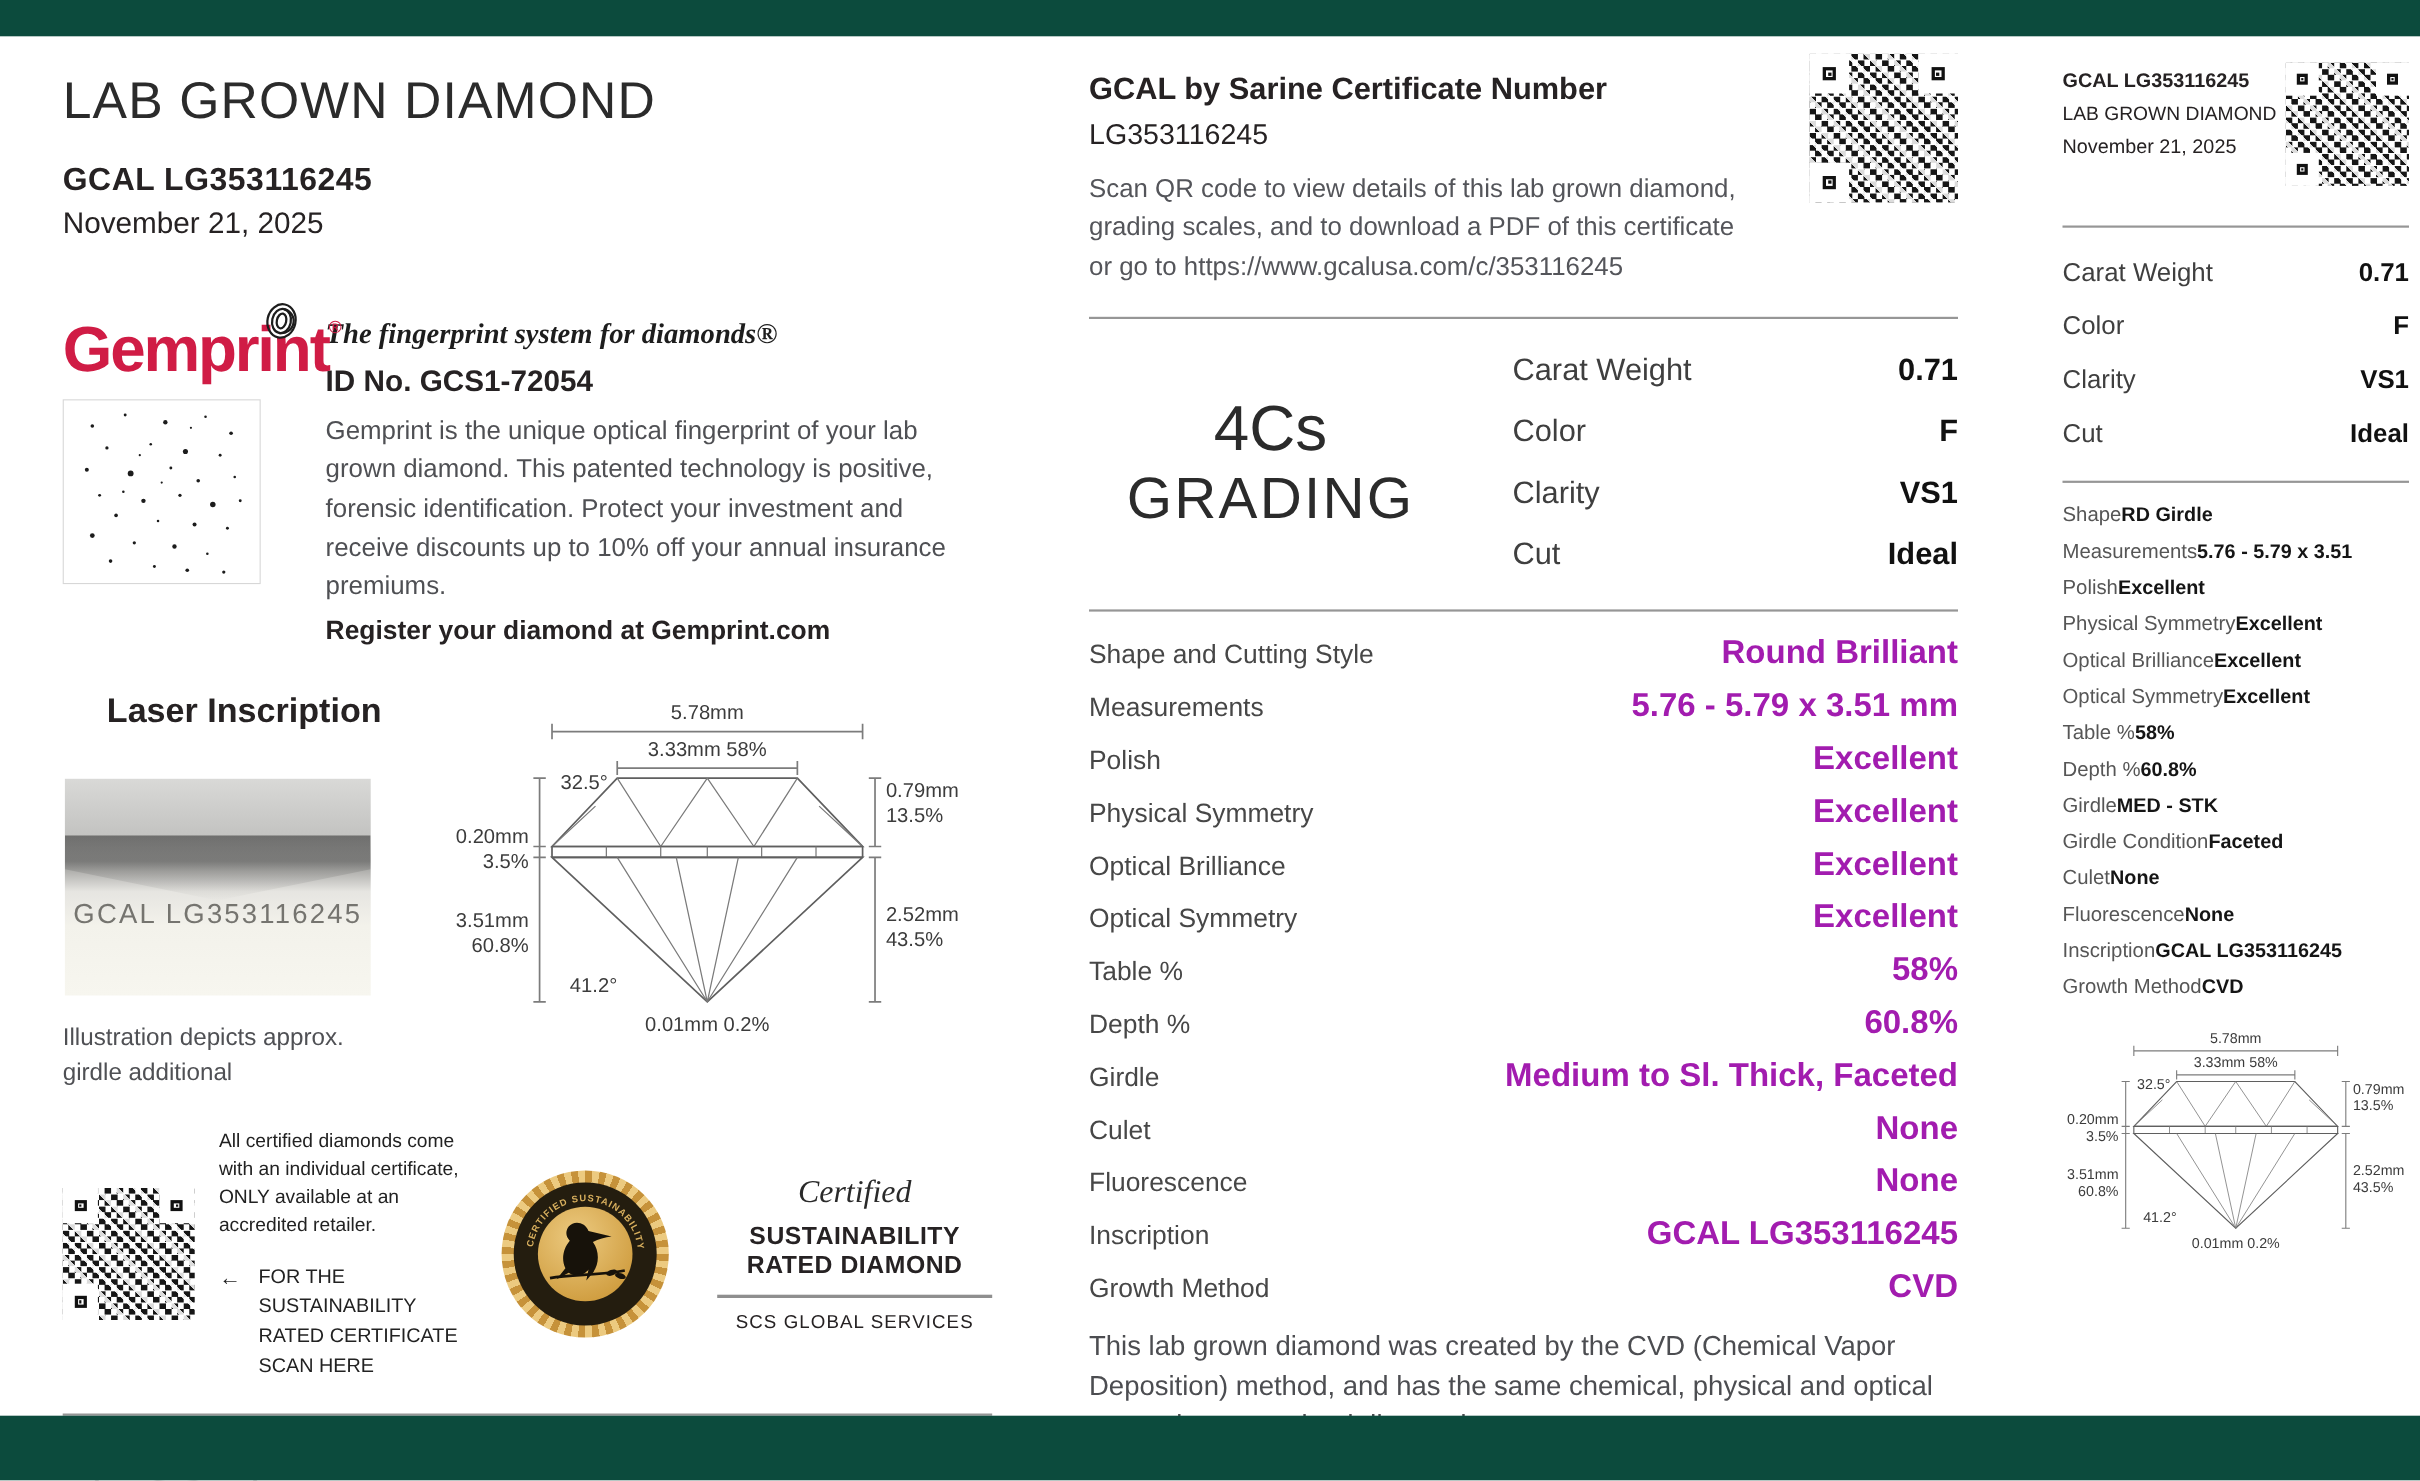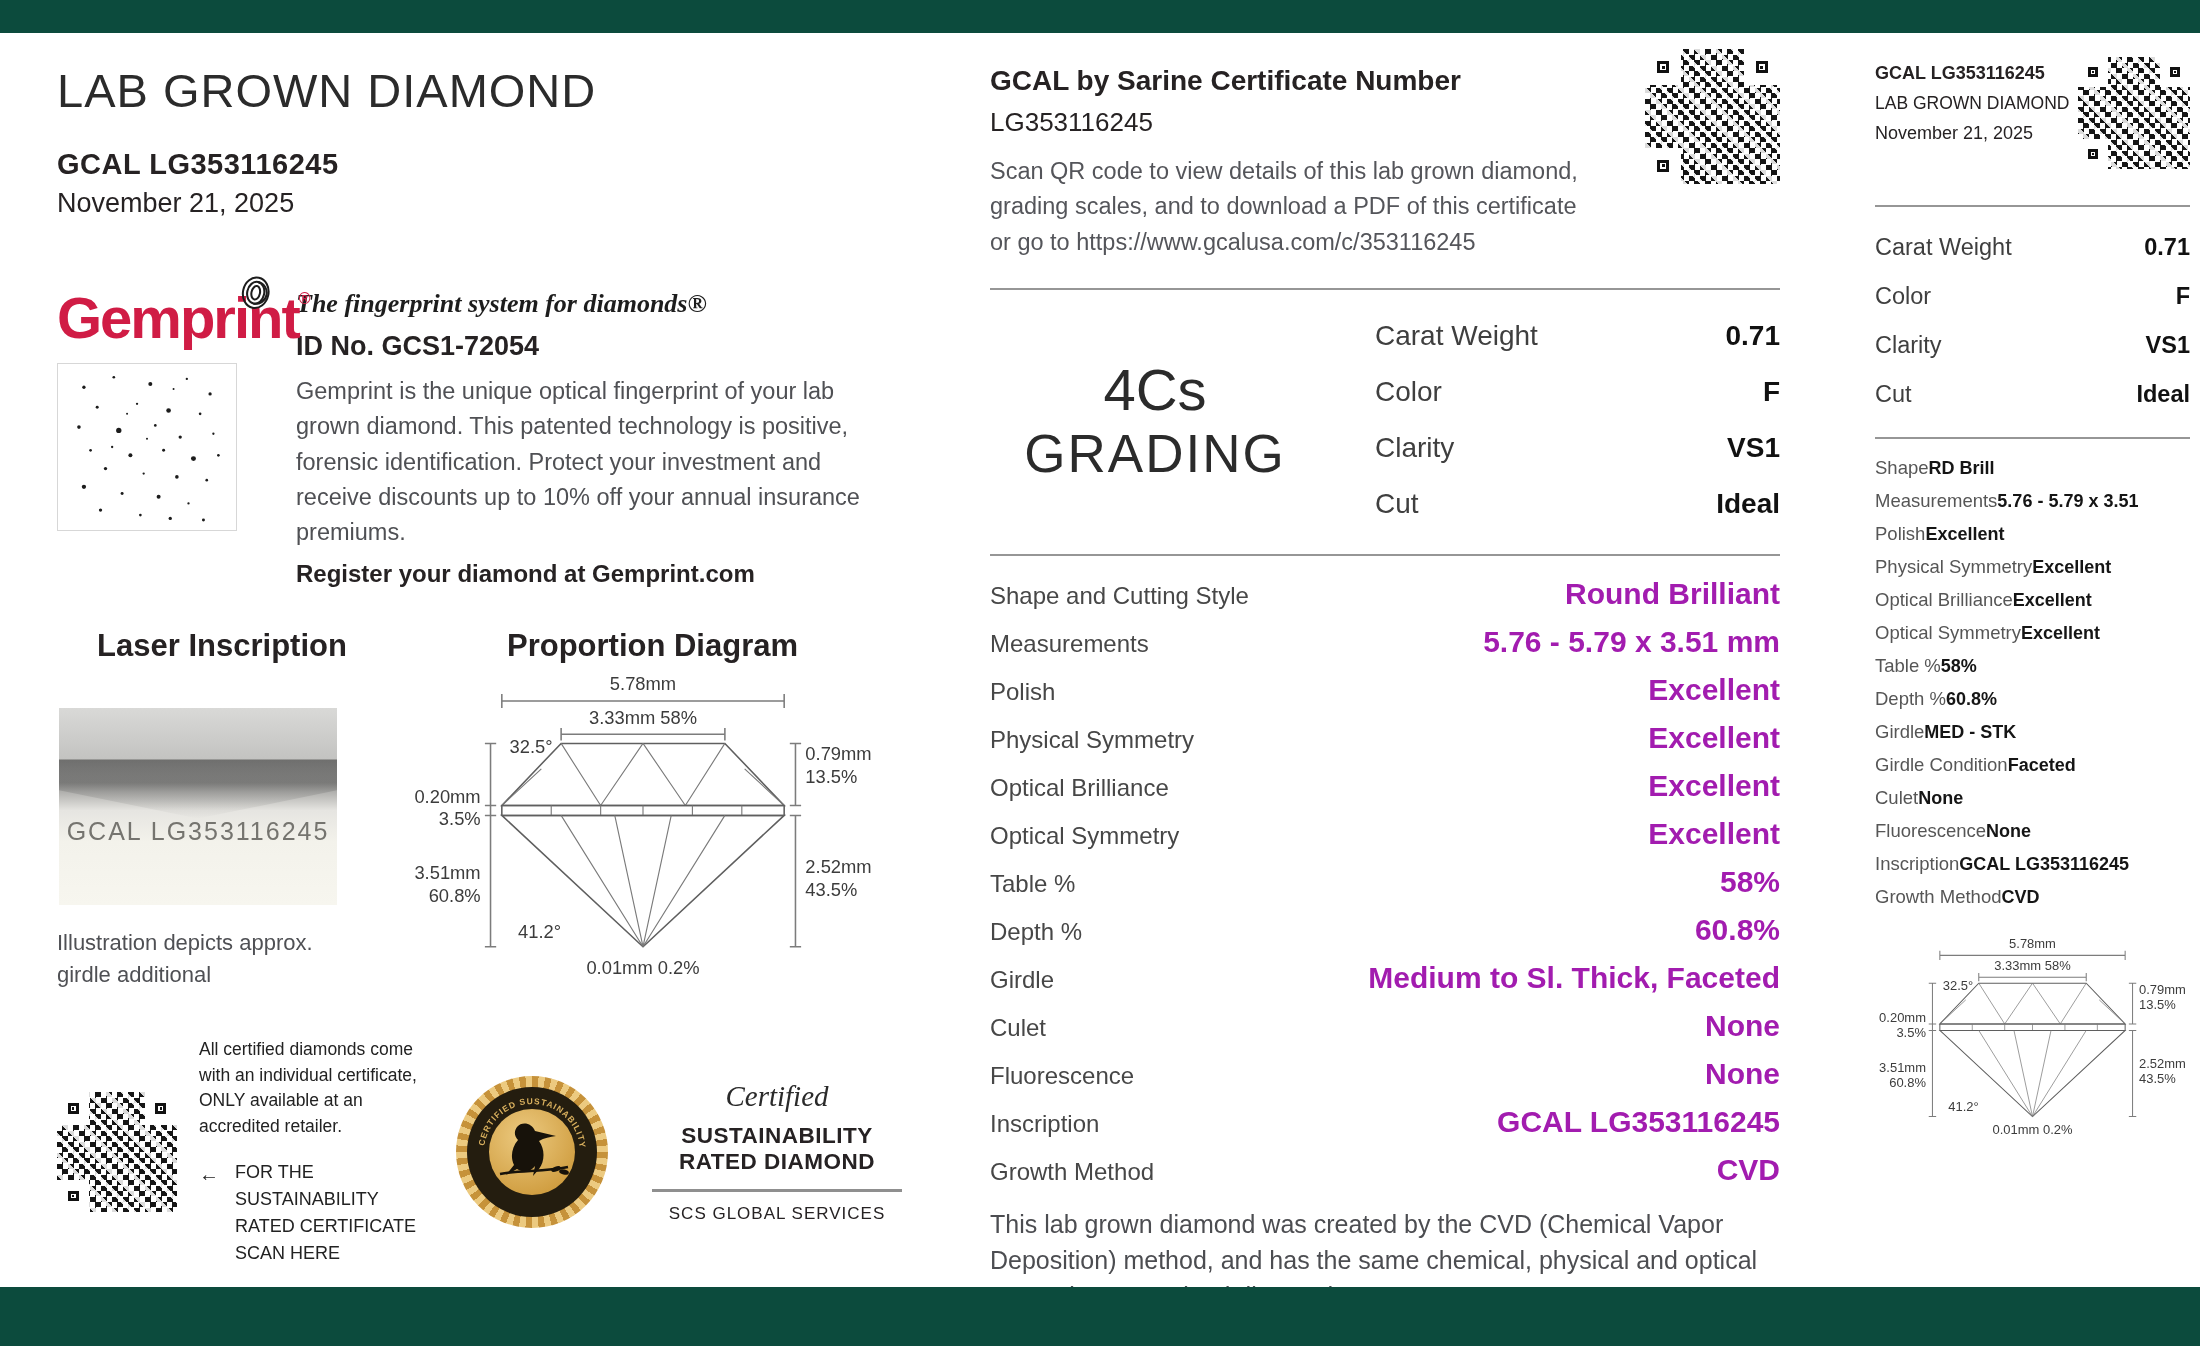--- a/index.html
+++ b/index.html
@@ -219,21 +219,20 @@
         <div class="section-h">Laser Inscription</div>
         <div class="laser-photo">
           <div class="laser-text">GCAL LG353116245</div>
         </div>
         <div class="laser-caption">
           <div>Illustration depicts approx.</div>
           <div>girdle additional</div>
         </div>
       </div>
       <div class="prop-block">
-        <div class="section-h">Proportion Diagram</div>
         <div class="prop-large">
           <svg class="prop-svg" viewBox="0 0 340 236">
             <text x="170" y="14" text-anchor="middle">5.78mm</text>
             <path class="meas" d="M70,17 v10 M70,22 H270 M270,17 v10"></path>
             <text x="170" y="38" text-anchor="middle">3.33mm 58%</text>
             <path class="meas" d="M112,41 v9 M112,45.5 H228 M228,41 v9"></path>
             <text x="106" y="59" text-anchor="end">32.5°</text>
             <polygon class="outline" points="70,96 112,52 228,52 270,96"></polygon>
             <path class="facet" d="M112,52 L140,96 M170,52 L140,96 M170,52 L200,96 M228,52 L200,96 M70,96 L98,70 M270,96 L242,70"></path>
             <path class="outline" d="M70,96 H270 M70,103 H270 M70,96 V103 M270,96 V103"></path>
@@ -505,21 +504,21 @@
           <span class="rg-label">Cut</span>
           <span class="rg-value">Ideal</span>
         </div>
     </div>
 
     <div class="divider r-div2"></div>
 
     <div class="r-details">
       <div class="rd-row">
           <span class="rd-label">Shape</span>
-          <span class="rd-value">RD Brill</span>
+          <span class="rd-value">RD Girdle</span>
         </div>
       <div class="rd-row">
           <span class="rd-label">Measurements</span>
           <span class="rd-value">5.76 - 5.79 x 3.51</span>
         </div>
       <div class="rd-row">
           <span class="rd-label">Polish</span>
           <span class="rd-value">Excellent</span>
         </div>
       <div class="rd-row">

